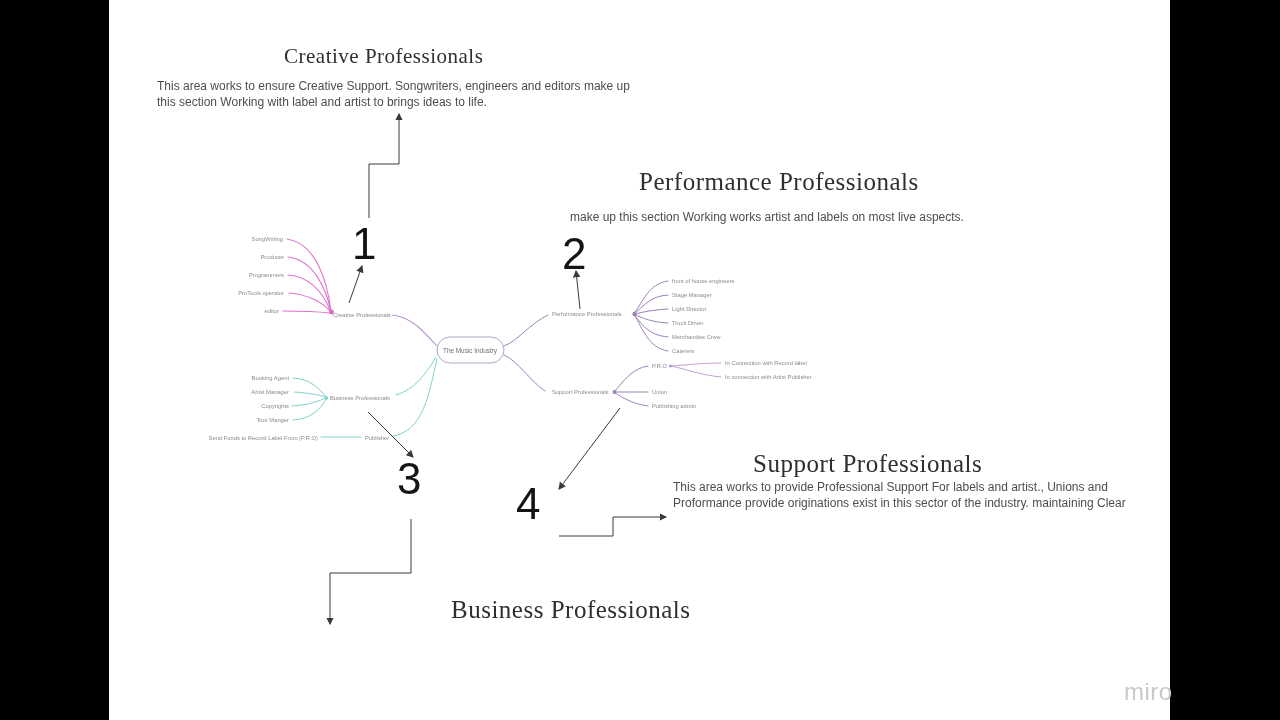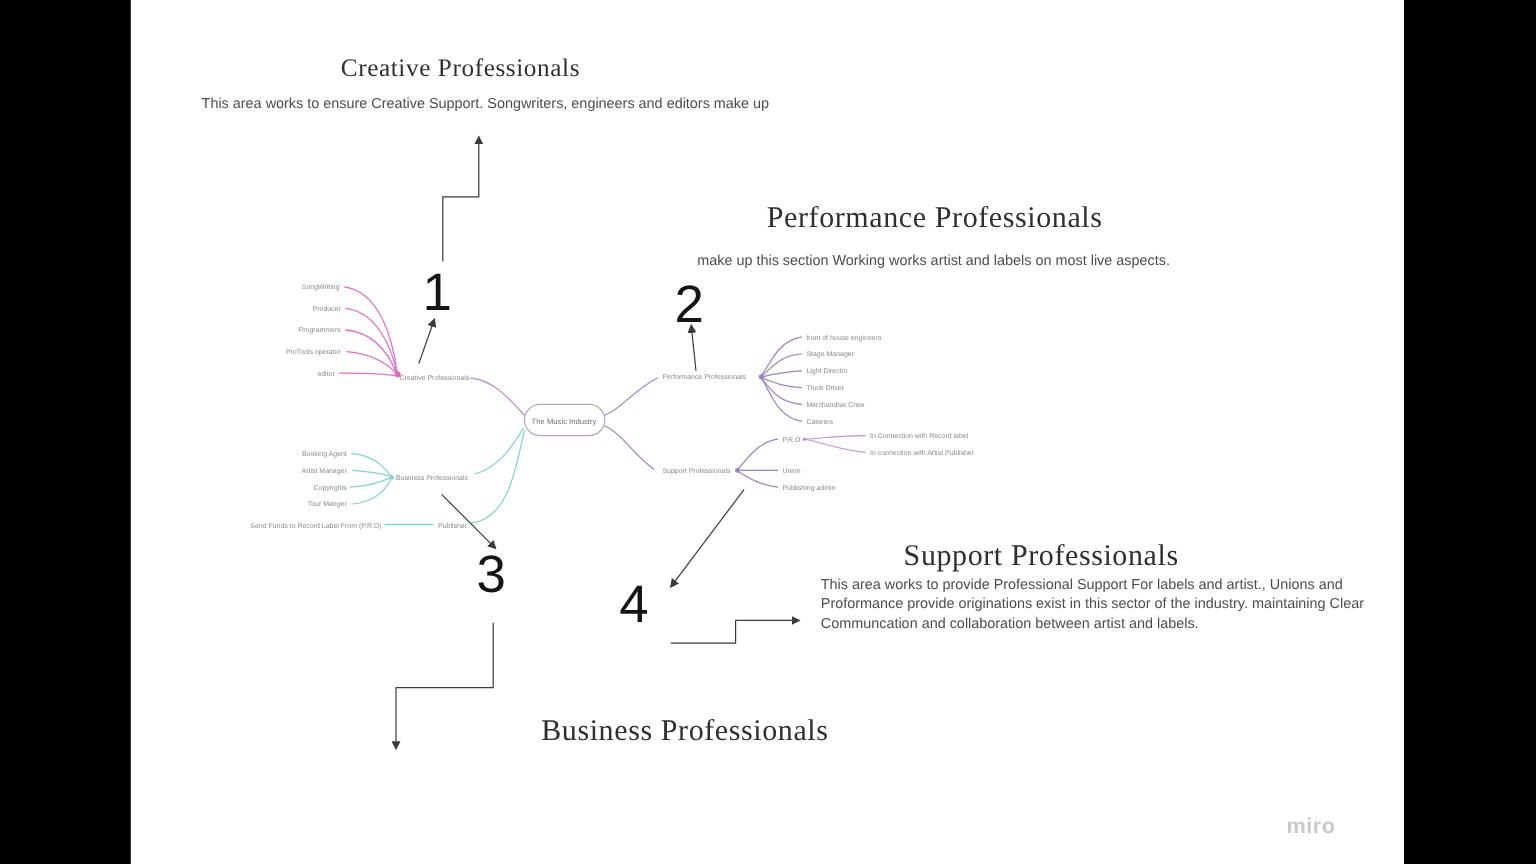--- a/index.html
+++ b/index.html
@@ -2,23 +2,23 @@
 <html><head>
 <meta charset="utf-8">
 <style>
   html,body{margin:0;padding:0;background:#000;}
   .stage{position:relative;width:1280px;height:720px;background:#000;overflow:hidden;
          font-family:"Liberation Sans",sans-serif;}
   .canvas{position:absolute;left:109px;top:0;width:1061px;height:720px;background:#ffffff;}
   .title{position:absolute;font-family:"Liberation Serif",serif;color:#2f2f2f;
          font-weight:400;letter-spacing:0.5px;white-space:nowrap;}
   .para{position:absolute;color:#4d4d4d;font-size:12px;line-height:16px;}
-  .para .line{white-space:nowrap;margin-left:11px;}
+  .para .line{white-space:nowrap;}
   .bignum{position:absolute;font-size:44px;line-height:1;color:#141414;font-weight:400;}
-  .watermark{position:absolute;left:1072px;top:678px;font-size:18px;font-weight:700;
+  .watermark{position:absolute;left:1124px;top:678px;font-size:24px;font-weight:400;
              color:#c9c9c9;letter-spacing:0.5px;}
   svg.overlay{position:absolute;left:0;top:0;}
   .mm-label{font-size:5.8px;fill:#8a8a8a;font-family:"Liberation Sans",sans-serif;}
   .mm-root{font-size:6.4px;fill:#6e6e6e;font-family:"Liberation Sans",sans-serif;}
 </style>
 </head>
 <body>
 
 <div class="stage">
   <div class="canvas"></div>
@@ -115,32 +115,32 @@
       <path d="M368,412 L413,457" marker-end="url(#ah)"></path>
       <path d="M411,519 L411,573 L330,573 L330,624" marker-end="url(#ah)"></path>
       <path d="M620,408 L559,489" marker-end="url(#ah)"></path>
       <path d="M559,536 L613,536 L613,517 L666,517" marker-end="url(#ah)"></path>
     </g>
   </svg>
 
   <div class="title" style="left:284px;top:44px;font-size:21px">Creative Professionals</div>
   <div class="para" style="left:157px;top:78px">
     <div class="line">This area works to ensure Creative Support. Songwriters, engineers and editors make up</div>
+    <div class="line">this section Working with label and artist to brings ideas to life.</div>
   </div>
 
   <div class="title" style="left:639px;top:168px;font-size:25px">Performance Professionals</div>
   <div class="para" style="left:570px;top:209px">
     <div class="line">make up this section Working works artist and labels on most live aspects.</div>
   </div>
 
   <div class="title" style="left:753px;top:450px;font-size:25px">Support Professionals</div>
   <div class="para" style="left:673px;top:479px">
     <div class="line">This area works to provide Professional Support For labels and artist., Unions and</div>
     <div class="line">Proformance provide originations exist in this sector of the industry. maintaining Clear</div>
-    <div class="line">Communcation and collaboration between artist and labels.</div>
   </div>
 
   <div class="title" style="left:451px;top:596px;font-size:25px">Business Professionals</div>
 
   <div class="bignum" style="left:352px;top:222px">1</div>
   <div class="bignum" style="left:562px;top:232px">2</div>
   <div class="bignum" style="left:397px;top:457px">3</div>
   <div class="bignum" style="left:516px;top:482px">4</div>
 
   <div class="watermark">miro</div>

